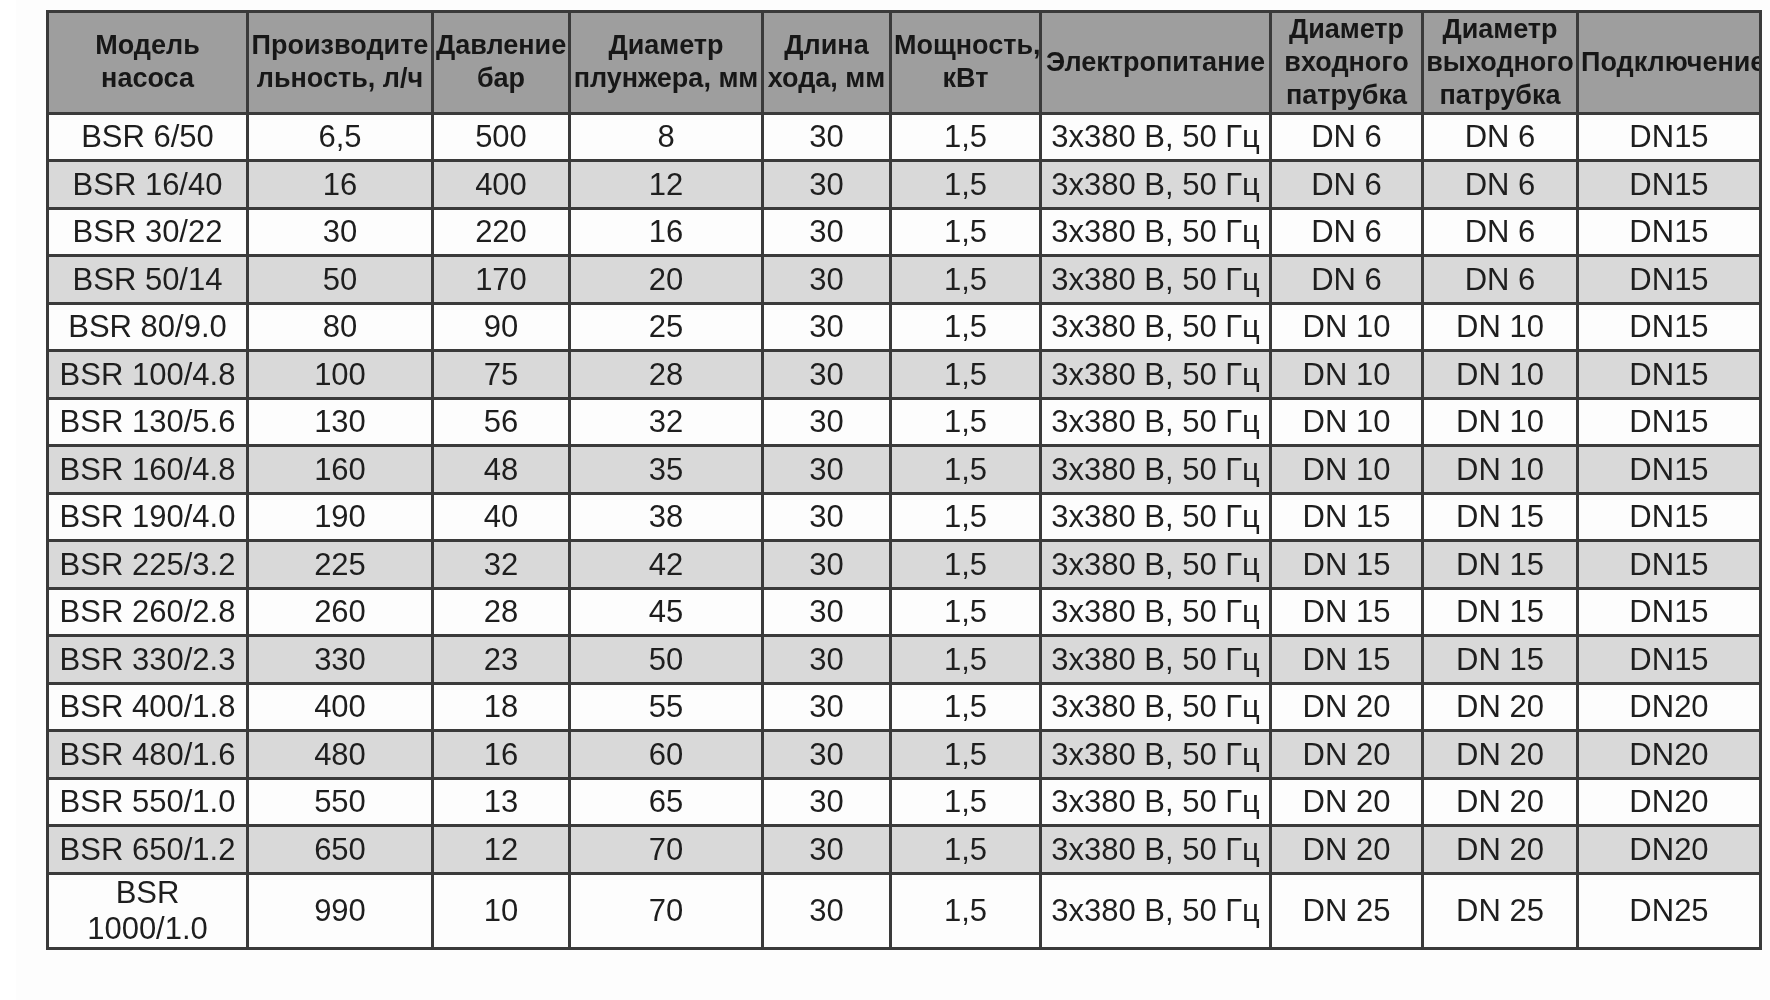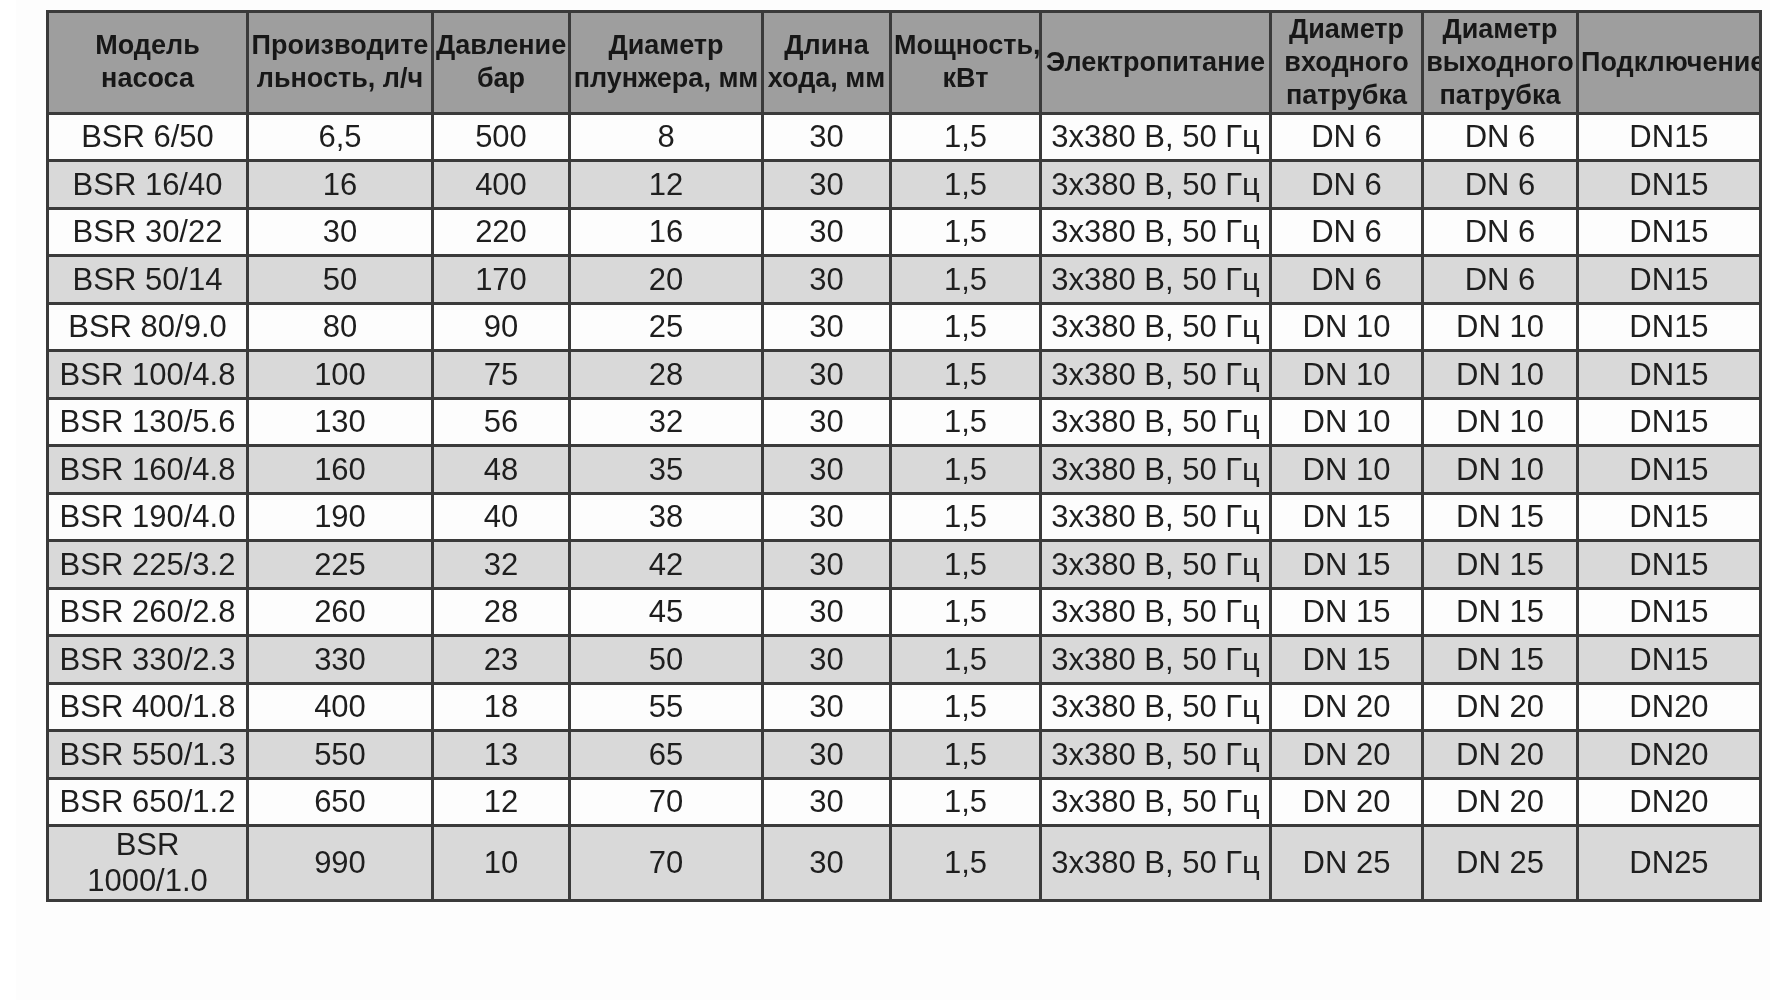--- a/index.html
+++ b/index.html
@@ -274,21 +274,33 @@
           <td>18</td>
           <td>55</td>
           <td>30</td>
           <td>1,5</td>
           <td>3x380 В, 50 Гц</td>
           <td>DN 20</td>
           <td>DN 20</td>
           <td>DN20</td>
         </tr>
         <tr>
-          <td>BSR 550/1.3</td>
+          <td>BSR 480/1.6</td>
+          <td>480</td>
+          <td>16</td>
+          <td>60</td>
+          <td>30</td>
+          <td>1,5</td>
+          <td>3x380 В, 50 Гц</td>
+          <td>DN 20</td>
+          <td>DN 20</td>
+          <td>DN20</td>
+        </tr>
+        <tr>
+          <td>BSR 550/1.0</td>
           <td>550</td>
           <td>13</td>
           <td>65</td>
           <td>30</td>
           <td>1,5</td>
           <td>3x380 В, 50 Гц</td>
           <td>DN 20</td>
           <td>DN 20</td>
           <td>DN20</td>
         </tr>

